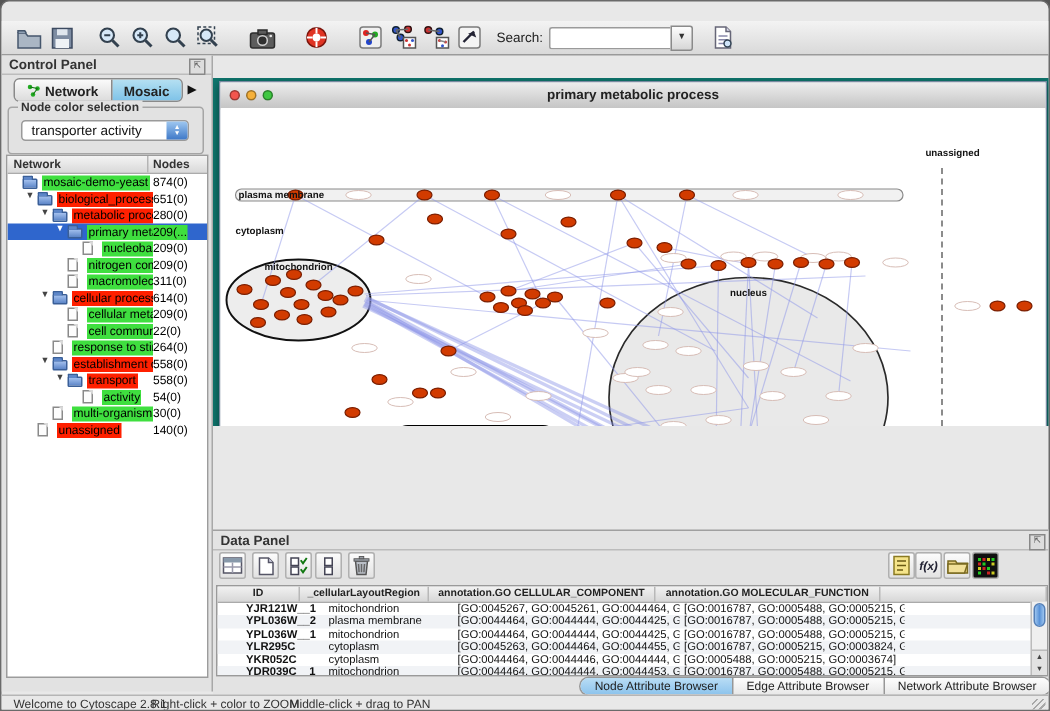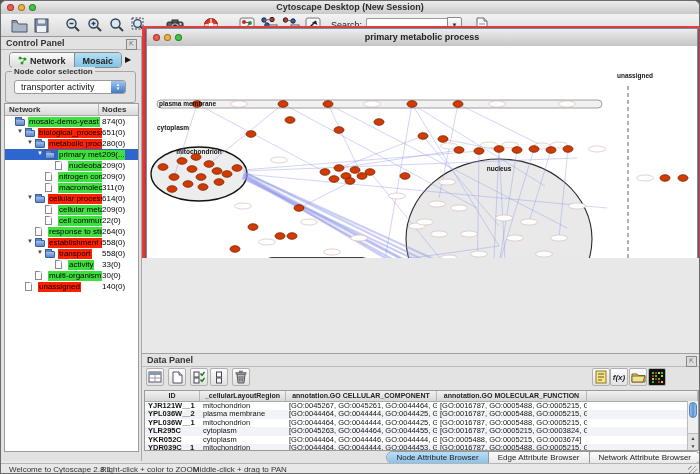--- a/index.html
+++ b/index.html
@@ -17,21 +17,21 @@
     border-bottom:1px solid #9a9a9a;display:flex;align-items:center;padding-left:8px;box-sizing:border-box;}
   .tbtn{width:20px;height:19px;display:flex;align-items:center;justify-content:center;margin-right:2px;}
   .tgap{width:10px;} .tgap2{width:14px;}
   .searchlbl{font-size:9px;color:#222;margin:0 4px 0 6px;}
   .searchbox{width:74px;height:13px;border:1px solid #9a9a9a;border-right:none;border-radius:2px 0 0 2px;
     font-size:9px;padding:0 3px;background:#fff;outline:none;font-family:"Liberation Sans",sans-serif;}
   .searcharrow{width:13px;height:15px;border:1px solid #8a8a8a;border-radius:0 2px 2px 0;
     background:linear-gradient(#fdfdfd,#d6d6d6);font-size:6px;color:#333;display:flex;align-items:center;justify-content:center;}
   
   .cpanel{position:absolute;left:0;top:36px;width:141px;bottom:12px;background:#e2e2e2;border-right:1px solid #a8a8a8;box-sizing:border-box;}
-  .desktop{position:absolute;left:141px;top:25px;width:559px;height:232px;background:#ef4444;overflow:hidden;}
+  .desktop{position:absolute;left:141px;top:51px;width:559px;height:232px;background:#0f766e;overflow:hidden;}
   .datapanel{position:absolute;left:141px;top:352px;width:559px;height:110px;background:#e3e3e3;border-top:1px solid #a0a0a0;box-sizing:border-box;}
   .statusbar{position:absolute;left:0;top:462px;right:0;height:12px;background:#e8e8e8;border-top:1px solid #b5b5b5;}
   .statustext{position:absolute;top:1px;font-size:8px;color:#333;}
   .grip{position:absolute;right:2px;top:2px;width:9px;height:9px;
     background:repeating-linear-gradient(135deg,transparent 0 2px,#a8a8a8 2px 3px);}
   
   .pheader{position:absolute;left:0;top:0;right:0;height:12px;border-bottom:1px solid #bcbcbc;}
   .pheader span.ttl{position:absolute;left:5px;top:1px;font-size:9px;font-weight:bold;color:#333;}
   .floaticon{position:absolute;right:4px;top:2px;width:9px;height:9px;border:1px solid #888;background:#ddd;font-size:6px;line-height:8px;text-align:center;color:#555;}
   .cp-tabs{position:absolute;left:8px;top:15px;height:14px;display:flex;border:1px solid #8a8a8a;border-radius:4px;overflow:hidden;}
@@ -77,48 +77,40 @@
   .cgrip{position:absolute;right:1px;bottom:1px;width:8px;height:8px;
     background:repeating-linear-gradient(135deg,transparent 0 2px,#b8b8b8 2px 3px);}
   
   .dp-toolbar{position:absolute;left:0;top:13px;right:0;height:22px;}
   .dbtn{position:absolute;top:1px;width:18px;height:18px;border:1px solid #b0b0b0;border-radius:2px;background:linear-gradient(#fcfcfc,#e2e2e2);
     display:flex;align-items:center;justify-content:center;box-sizing:border-box;}
   .tablewrap{position:absolute;left:2px;top:36px;right:2px;height:61px;background:#fff;border:1px solid #9a9a9a;box-sizing:border-box;overflow:hidden;}
   .thead{display:flex;height:10px;background:linear-gradient(#f2f2f2,#d7d7d7);border-bottom:1px solid #aaa;}
   .th{font-size:7px;font-weight:bold;color:#222;text-align:center;line-height:10px;border-right:1px solid #b8b8b8;
       overflow:hidden;white-space:nowrap;box-sizing:border-box;}
-  .drow{display:flex;height:8.4px;}
+  .drow{display:flex;height:8.4px;padding-left:16px;}
   .drow:nth-child(even){background:#f1f3f6;}
   .td{font-size:7.5px;color:#111;line-height:8.4px;padding-left:3px;overflow:hidden;white-space:nowrap;box-sizing:border-box;}
   .td.id{font-weight:bold;}
   .vscroll{position:absolute;right:0;top:10px;bottom:0;width:11px;background:#efefef;border-left:1px solid #bbb;box-sizing:border-box;}
   .vthumb{position:absolute;left:1px;right:1px;top:1px;height:16px;border-radius:4px;background:linear-gradient(90deg,#9cc4ef,#5a93d8,#9cc4ef);border:1px solid #5580b8;box-sizing:border-box;}
   .varrows{position:absolute;left:0;right:0;bottom:0;height:16px;background:#e2e2e2;border-top:1px solid #bbb;
     font-size:5px;color:#444;text-align:center;line-height:8px;}
   .dp-tabs{position:absolute;left:0;right:0;top:97px;display:flex;justify-content:flex-end;}
   .dp-tabgroup{display:inline-flex;border:1px solid #979797;border-radius:7px;overflow:hidden;background:#f5f5f5;}
   .dp-tab{font-size:8px;color:#222;padding:1px 9px;background:linear-gradient(#fdfdfd,#e8e8e8);}
   .dp-tab.sel{background:linear-gradient(#b9ddf5,#8cc3ec);}
   .dp-tab + .dp-tab{border-left:1px solid #979797;}
   svg{display:block;}
 </style>
 </head>
 <body>
 
 <div id="app">
 
-  <div class="titlebar">
-    <div class="lights">
-      <span class="tl red"></span>
-      <span class="tl yel"></span>
-      <span class="tl grn"></span>
-    </div>
-    <div class="wtitle">Cytoscape Desktop (New Session)</div>
-  </div>
 
   <div class="toolbar">
     <span class="tbtn">
         <svg width="17" height="15" viewBox="0 0 17 15">
           <path d="M1 4 h5 l1.5 2 H16 v8 H1 z" fill="#aab6c4" stroke="#45566c"></path>
           <path d="M1 4 V2.5 h4.5 l1 1.5" fill="#8fa0b4" stroke="#45566c"></path>
         </svg>
       </span>
     <span class="tbtn">
         <svg width="15" height="15" viewBox="0 0 15 15">
@@ -354,21 +346,21 @@
           <div class="trow">
             <span class="arrow" style="left:32px">▼</span>
             <span class="fold" style="left:40px"></span>
             <span class="chip red" style="left:53px;max-width:42px">transport</span>
             <span class="count ">558(0)</span>
           </div>
           <div class="trow">
             <span class="arrow" style="left:42px"></span>
             <span class="filei" style="left:50px"></span>
             <span class="chip green" style="left:63px;max-width:32px">activity</span>
-            <span class="count ">33(0)</span>
+            <span class="count ">54(0)</span>
           </div>
           <div class="trow">
             <span class="arrow" style="left:22px"></span>
             <span class="filei" style="left:30px"></span>
             <span class="chip green" style="left:43px;max-width:52px">multi-organism pro</span>
             <span class="count ">30(0)</span>
           </div>
           <div class="trow">
             <span class="arrow" style="left:12px"></span>
             <span class="filei" style="left:20px"></span>

